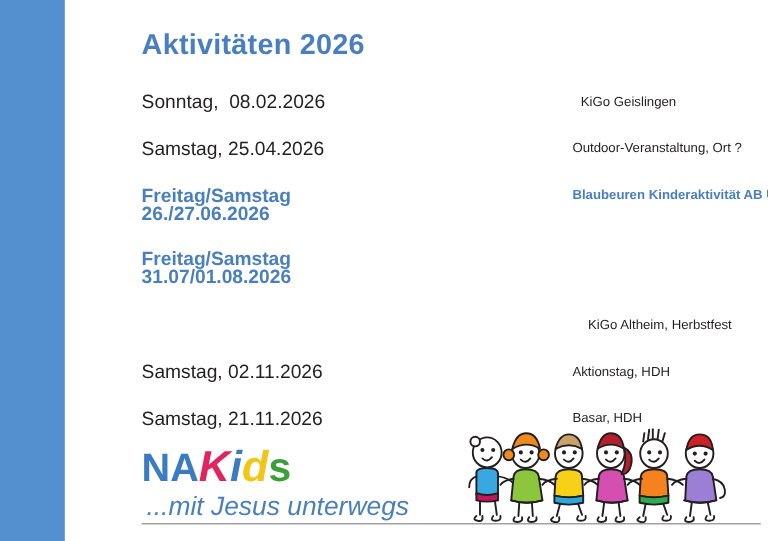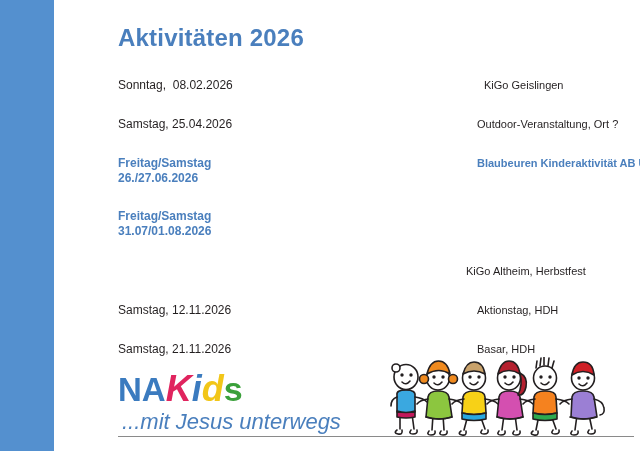--- a/index.html
+++ b/index.html
@@ -48,21 +48,21 @@
   .schedule-row {
     position: relative;
     display: block;
     min-height: 18px;
   }
   .row-date {
     position: absolute;
     left: 0;
     top: 0;
     white-space: pre;
-    font-size: 12px;
+    font-size: 16px;
     color: #231f20;
     line-height: 15px;
   }
   .row-event {
     position: absolute;
     top: 0;
     white-space: pre;
     font-size: 11px;
     color: #231f20;
     line-height: 15px;
@@ -136,24 +136,24 @@
         <div class="row-event" style="left: 359px;">Outdoor-Veranstaltung, Ort ?</div>
       </div>
       <div class="schedule-row highlight" style="position: absolute; left: 0px; top: 78px; width: 510px;">
         <div class="row-date">Freitag/Samstag<span class="line2">26./27.06.2026</span></div>
         <div class="row-event" style="left: 359px;">Blaubeuren Kinderaktivität AB Ulm</div>
       </div>
       <div class="schedule-row highlight" style="position: absolute; left: 0px; top: 131px; width: 510px;">
         <div class="row-date">Freitag/Samstag<span class="line2">31.07/01.08.2026</span></div>
       </div>
       <div class="schedule-row" style="position: absolute; left: 0px; top: 186px; width: 510px;">
-        <div class="row-event" style="left: 348px;">KiGo Altheim, Herbstfest</div>
+        <div class="row-event" style="left: 372px;">KiGo Altheim, Herbstfest</div>
       </div>
       <div class="schedule-row" style="position: absolute; left: 0px; top: 225px; width: 510px;">
-        <div class="row-date">Samstag, 12.11.2026</div>
+        <div class="row-date">Samstag, 02.11.2026</div>
         <div class="row-event" style="left: 359px;">Aktionstag, HDH</div>
       </div>
       <div class="schedule-row" style="position: absolute; left: 0px; top: 264px; width: 510px;">
         <div class="row-date">Samstag, 21.11.2026</div>
         <div class="row-event" style="left: 359px;">Basar, HDH</div>
       </div>
     </div>
 
   <div class="logo-block">
     <div class="logo-wordmark" id="logo-host"><span style="color: rgb(59, 123, 191);">N</span><span style="color: rgb(59, 123, 191);">A</span><span style="color: rgb(224, 36, 94); font-style: italic; font-size: 36px;">K</span><span style="color: rgb(59, 123, 191); font-style: italic; font-size: 36px;">i</span><span style="color: rgb(242, 198, 24); font-style: italic; font-size: 36px;">d</span><span style="color: rgb(58, 160, 58); font-size: 34px;">s</span></div>

